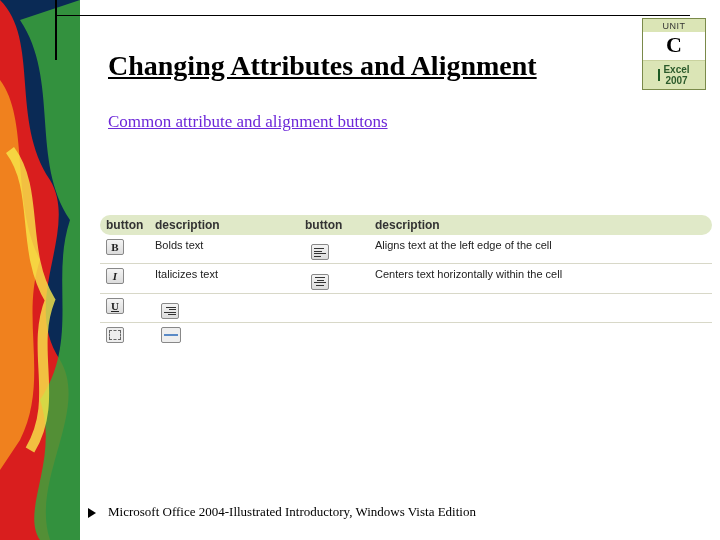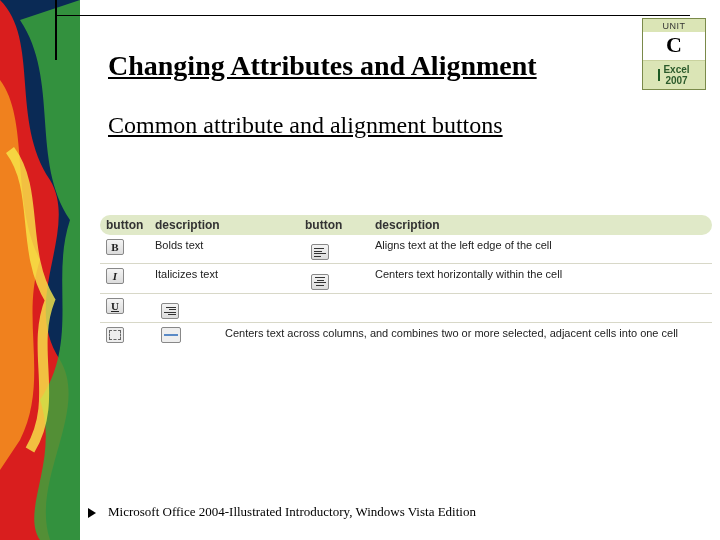--- a/index.html
+++ b/index.html
@@ -37,23 +37,23 @@
   }
   .title {
     font-weight: bold;
     font-size: 28px;
     line-height: 1.15;
     text-decoration: underline;
     color: #000;
     margin-bottom: 30px;
   }
   .subtitle {
-    font-size: 24px;
+    font-size: 17px;
     text-decoration: underline;
-    color: #000000;
+    color: #6d28d9;
     margin-bottom: 28px;
   }
   .table-wrap {
     position: absolute;
     left: 100px;
     top: 215px;
     width: 612px;
     font-family: Arial, sans-serif;
   }
   .thead {
@@ -250,18 +250,17 @@
           <span class="a1"></span>
           <span class="a2"></span>
           <span class="a3"></span>
           <span class="a4"></span>
         </span></div>
   </div>
 
   <div class="trow">
     <div class="col-btn1"><span class="ico-border"></span></div>
     <div class="col-btn2"><span class="ico-merge"></span></div>
-    <div class="col-desc2">Centers text across columns, and combines two or more selected, adjacent cells into one cell</div>
   </div>
 </div>
 
 <div class="footer-arrow"></div>
 <div class="footer">Microsoft Office 2004-Illustrated Introductory, Windows Vista Edition</div>
 
 </body></html>

